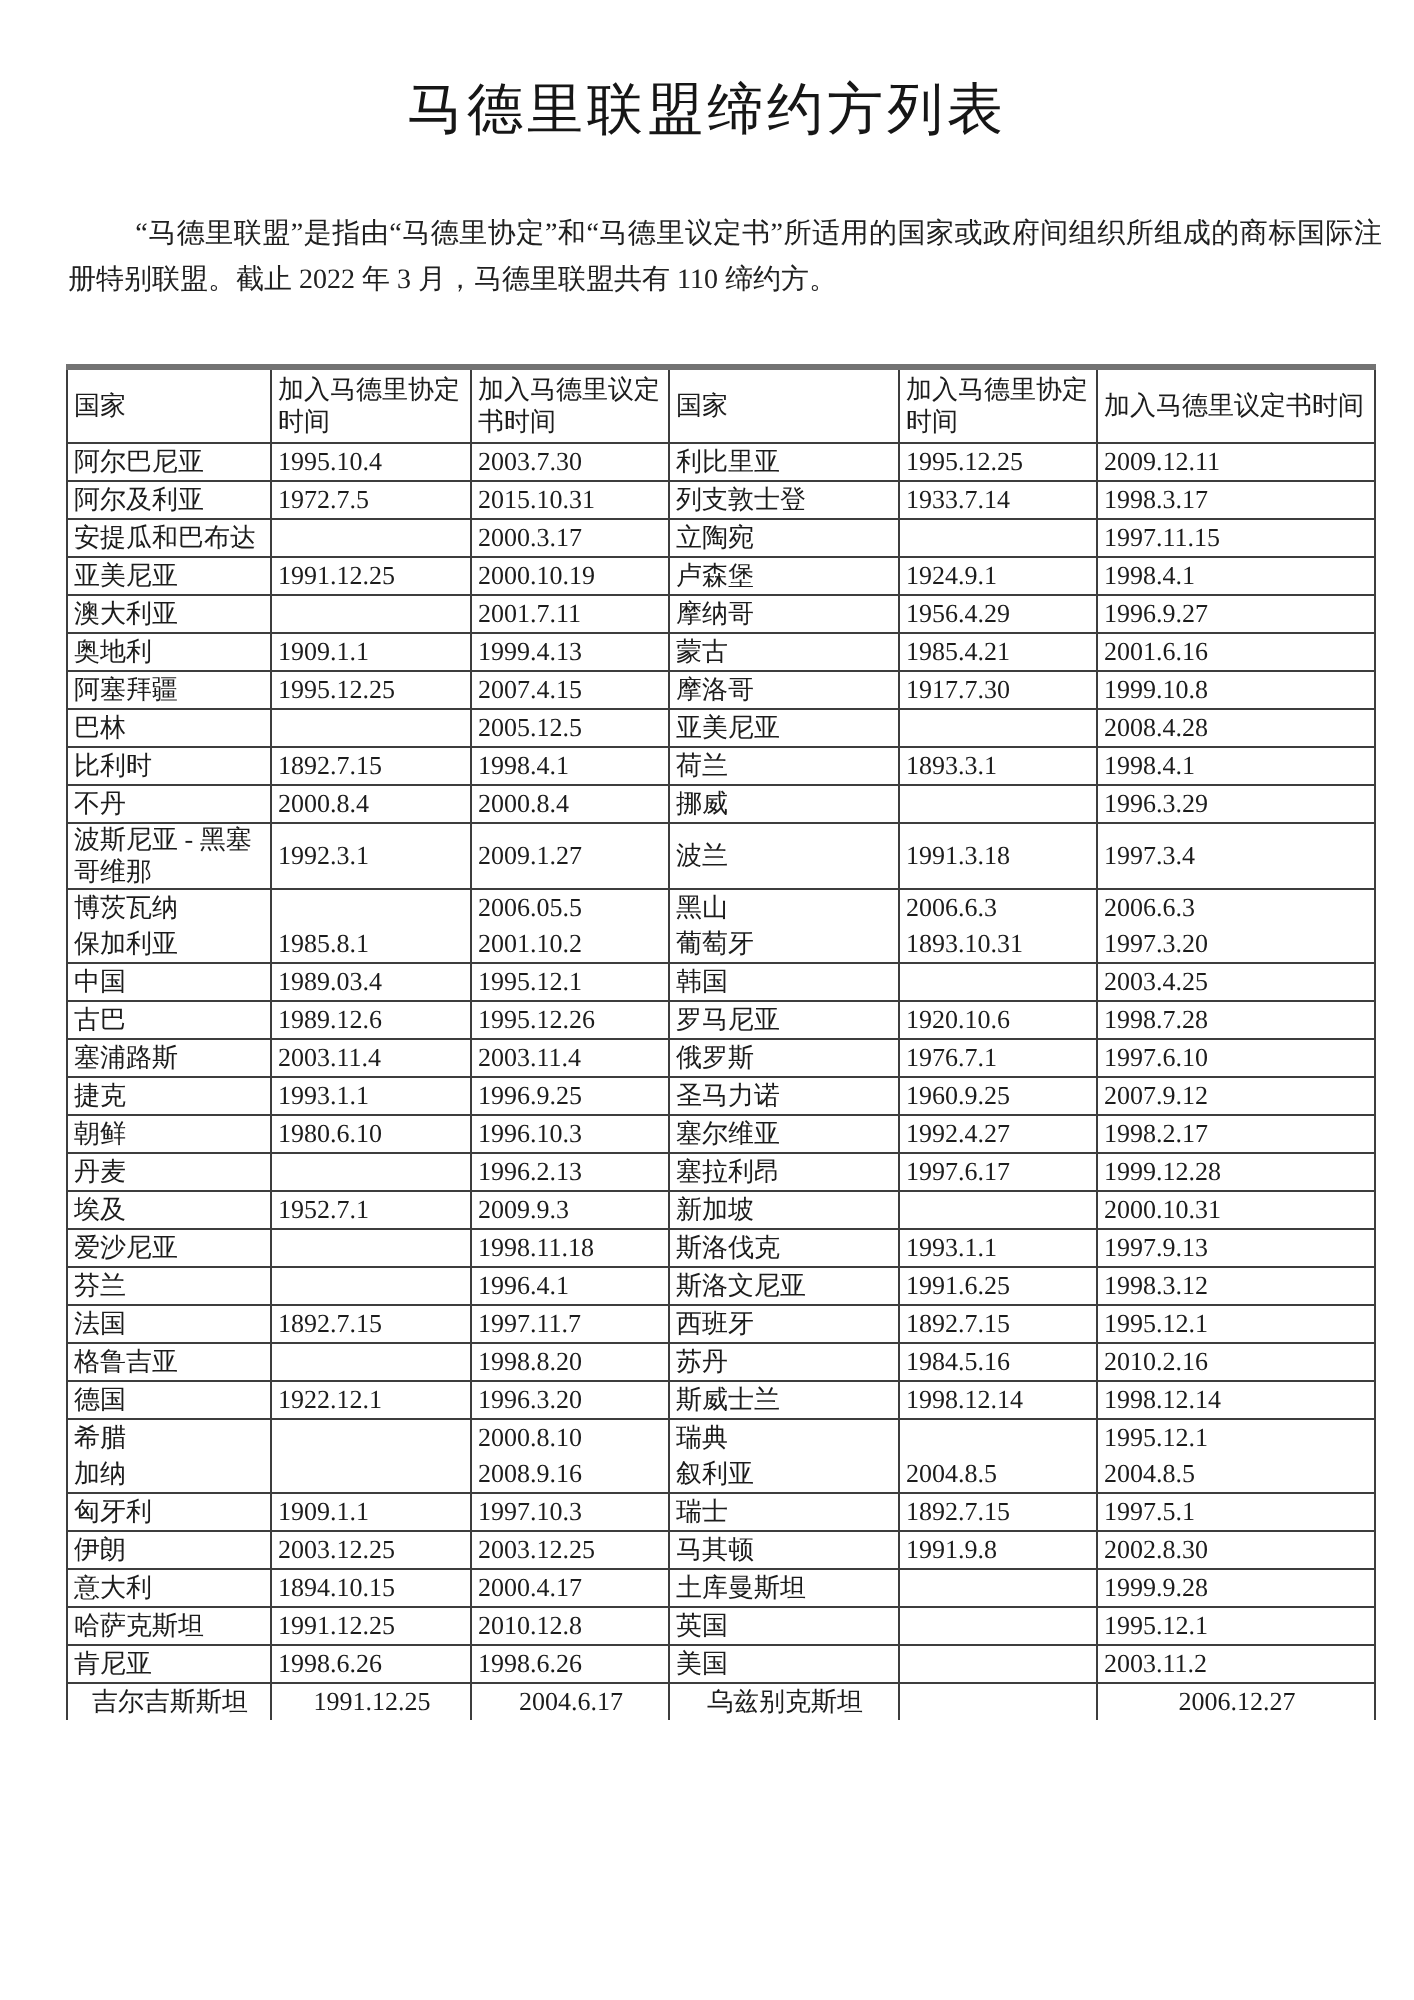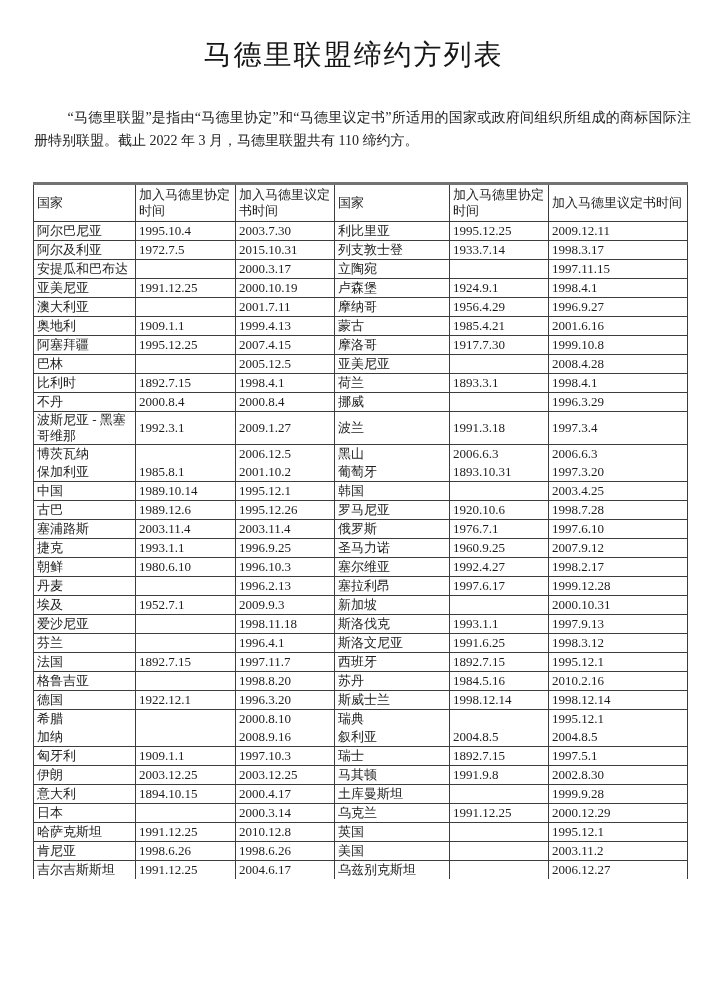--- a/index.html
+++ b/index.html
@@ -48,21 +48,21 @@
     vertical-align: middle;
     padding: 0 2px 0 3px;
     line-height: 16px;
     height: 18px;
     overflow: hidden;
     word-break: break-all;
     color: #1c1c1c;
   }
   table.parties thead th { height: 36px; }
   table.parties tr.merged td { border-bottom: none; }
-  table.parties tr.last td { border-bottom: none; }
+  table.parties tr.last td { border-bottom: none; text-align: center; }
 </style>
 </head>
 <body>
 
 <div class="page">
   <h1 class="doc-title">马德里联盟缔约方列表</h1>
   <p class="intro">“马德里联盟”是指由“马德里协定”和“马德里议定书”所适用的国家或政府间组织所组成的商标国际注册特别联盟。截止 2022 年 3 月，马德里联盟共有 110 缔约方。</p>
 
   <table class="parties">
     <colgroup>
@@ -168,36 +168,36 @@
           <td>波斯尼亚 - 黑塞哥维那</td>
           <td>1992.3.1</td>
           <td>2009.1.27</td>
           <td>波兰</td>
           <td>1991.3.18</td>
           <td>1997.3.4</td>
         </tr>
         <tr class="merged">
           <td>博茨瓦纳</td>
           <td></td>
-          <td>2006.12.5</td>
+          <td>2006.05.5</td>
           <td>黑山</td>
           <td>2006.6.3</td>
           <td>2006.6.3</td>
         </tr>
         <tr>
           <td>保加利亚</td>
           <td>1985.8.1</td>
           <td>2001.10.2</td>
           <td>葡萄牙</td>
           <td>1893.10.31</td>
           <td>1997.3.20</td>
         </tr>
         <tr>
           <td>中国</td>
-          <td>1989.10.14</td>
+          <td>1989.03.4</td>
           <td>1995.12.1</td>
           <td>韩国</td>
           <td></td>
           <td>2003.4.25</td>
         </tr>
         <tr>
           <td>古巴</td>
           <td>1989.12.6</td>
           <td>1995.12.26</td>
           <td>罗马尼亚</td>
@@ -318,28 +318,20 @@
         </tr>
         <tr>
           <td>意大利</td>
           <td>1894.10.15</td>
           <td>2000.4.17</td>
           <td>土库曼斯坦</td>
           <td></td>
           <td>1999.9.28</td>
         </tr>
         <tr>
-          <td>日本</td>
-          <td></td>
-          <td>2000.3.14</td>
-          <td>乌克兰</td>
-          <td>1991.12.25</td>
-          <td>2000.12.29</td>
-        </tr>
-        <tr>
           <td>哈萨克斯坦</td>
           <td>1991.12.25</td>
           <td>2010.12.8</td>
           <td>英国</td>
           <td></td>
           <td>1995.12.1</td>
         </tr>
         <tr>
           <td>肯尼亚</td>
           <td>1998.6.26</td>

